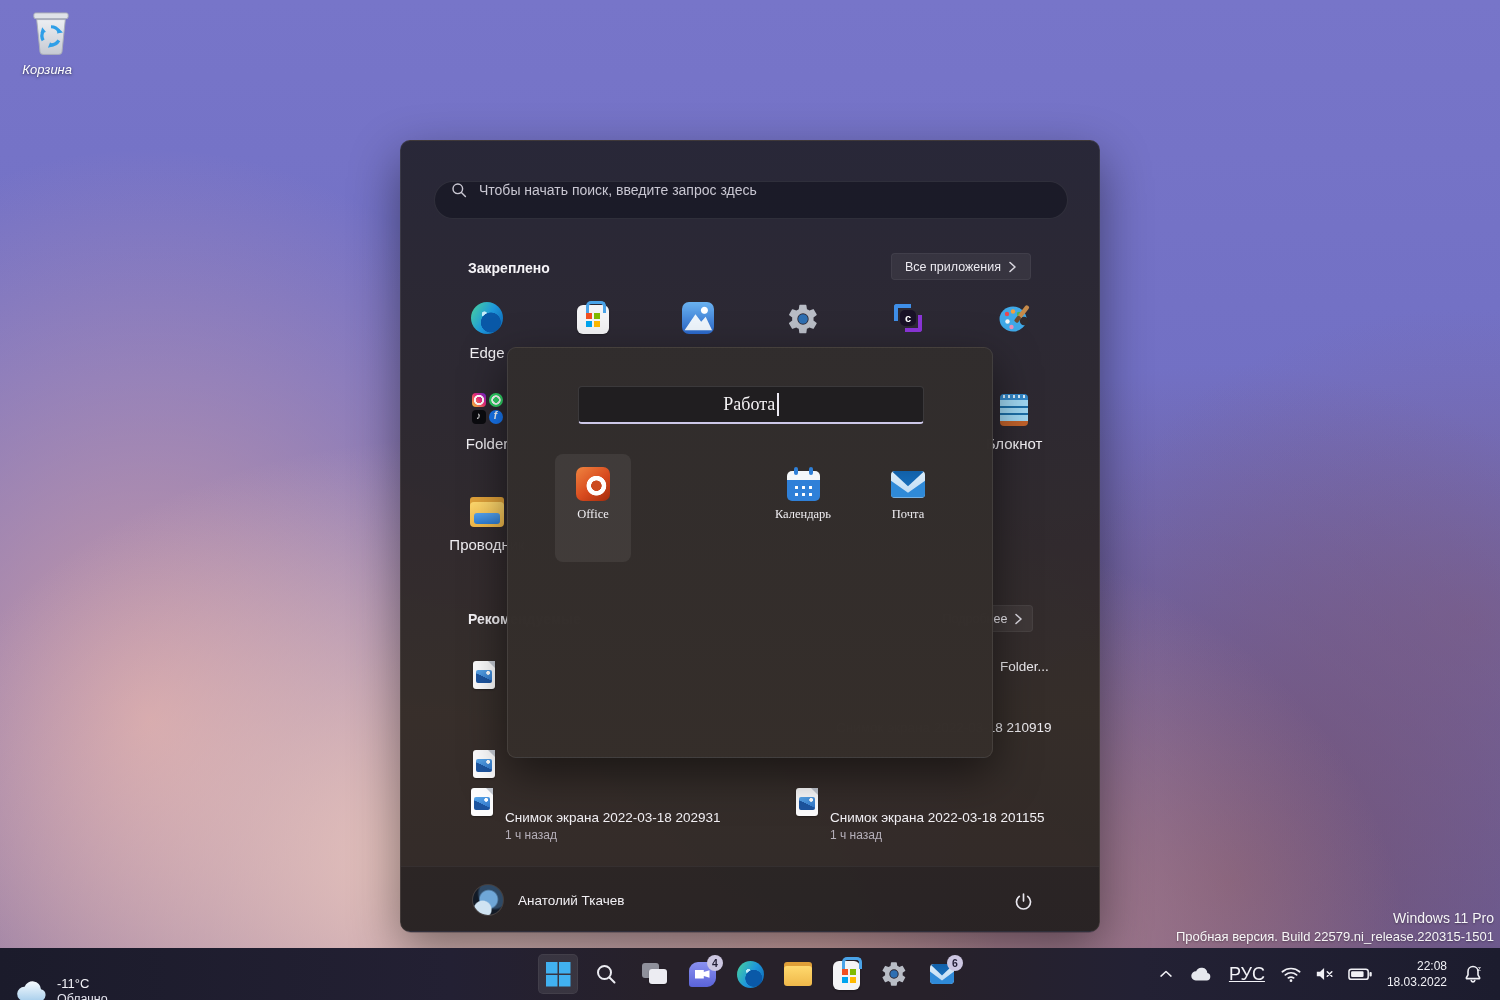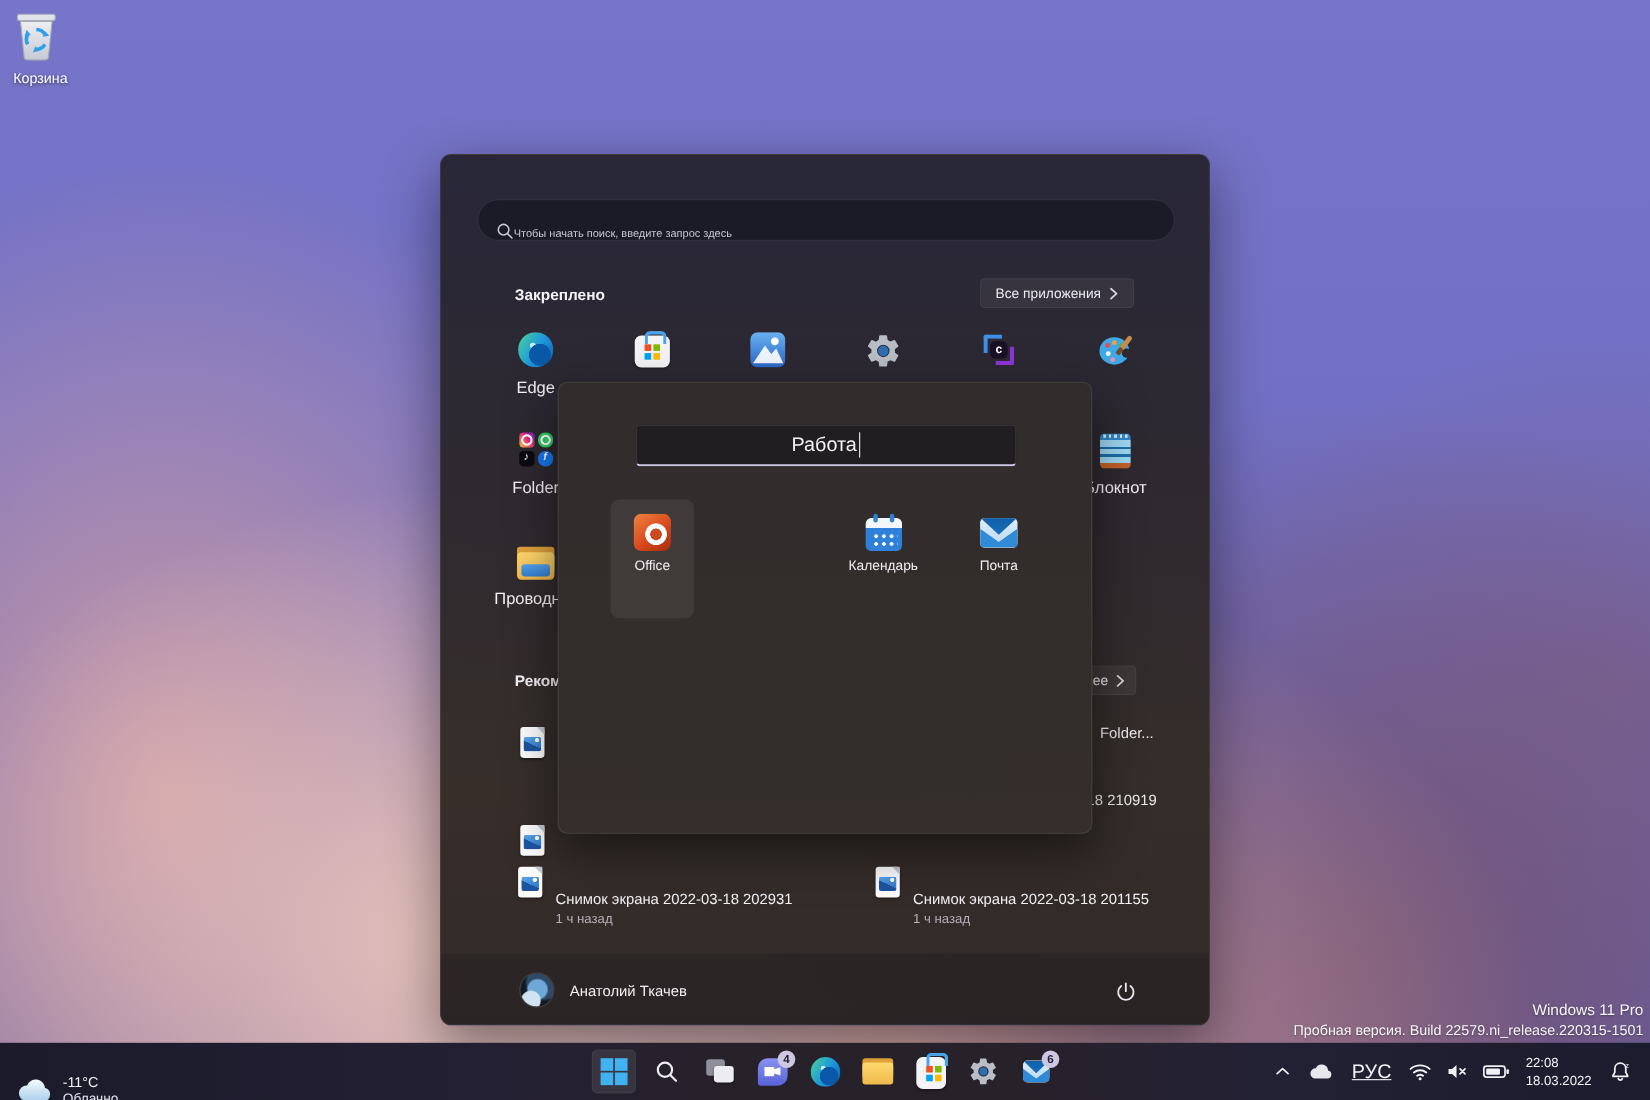--- a/index.html
+++ b/index.html
@@ -12,39 +12,39 @@
       radial-gradient(760px 880px at 10% 72%, rgba(216,163,165,.9), rgba(216,163,165,0) 65%),
       radial-gradient(1000px 780px at 54% 97%, rgba(206,154,153,.92), rgba(206,154,153,0) 60%),
       radial-gradient(880px 860px at 82% 88%, rgba(118,82,108,.85), rgba(118,82,108,0) 60%),
       radial-gradient(660px 520px at 98% 62%, rgba(128,94,128,.55), rgba(128,94,128,0) 60%),
       linear-gradient(180deg,#7775c9 0%,#7270c4 38%,#6b67b6 68%,#655c9e 100%);
     color:#fff;
   }
   .abs { position:absolute; }
 
   
-  .deskicon { left:12px; top:8px; width:60px; text-align:left; cursor:default; }
+  .deskicon { left:12px; top:8px; width:60px; text-align:right; cursor:default;font-style:italic; }
   .deskicon .lbl { font-size:13px; margin-top:2px; text-shadow:0 1px 3px rgba(0,0,0,.6); }
 
   
   .watermark { right:6px; top:908px; text-align:right; color:rgba(255,255,255,.95);
                text-shadow:0 1px 2px rgba(0,0,0,.35); line-height:1.45; }
   .watermark .l1 { font-size:14px; }
   .watermark .l2 { font-size:13px; }
 
   
   .startmenu { left:400px; top:140px; width:700px; height:792px; border-radius:10px;
     background:linear-gradient(180deg, rgba(39,38,54,.985) 0%, rgba(45,40,46,.985) 38%, rgba(52,44,40,.985) 72%, rgba(47,40,38,.985) 100%);
     border:1px solid rgba(255,255,255,.08);
     box-shadow:0 18px 50px rgba(0,0,0,.45);
     z-index:10;
   }
   .searchbox { left:33px; top:40px; width:634px; height:38px; border-radius:19px;
     background:rgba(22,22,34,.72); border:1px solid rgba(255,255,255,.09);
-    display:flex; align-items:flex-end; padding:0 16px; color:#c9c7d2; font-size:10px; }
+    display:flex; align-items:flex-start; padding:0 16px; gap:12px; color:#c9c7d2; font-size:14px; }
   .sec-head { font-size:14px; font-weight:700; color:#f5f3f7; }
   .pillbtn { height:27px; border-radius:4px; background:rgba(255,255,255,.06);
     border:1px solid rgba(255,255,255,.05);
     display:flex; align-items:center; gap:7px; padding:0 10px; font-size:12.5px; color:#eceaf0; }
 
   .apptile { width:96px; text-align:center; cursor:default; }
   .apptile .ic { height:40px; display:flex; align-items:flex-start; justify-content:center; }
   .apptile .lbl { font-size:15px; color:#f2f0f4; margin-top:2px; white-space:nowrap; }
 
   
@@ -65,21 +65,21 @@
     box-shadow:0 0 0 1px rgba(255,255,255,.12); }
   .username { font-size:13.5px; margin-left:15px; color:#f2f0f4; }
   .powerbtn { position:absolute; left:602px; top:14px; width:40px; height:40px; border-radius:6px;
     display:flex; align-items:center; justify-content:center; }
 
   
   .folderpopup { left:507px; top:347px; width:486px; height:411px; border-radius:9px;
     background:linear-gradient(180deg, rgba(49,45,45,.995), rgba(53,46,42,.995));
     border:1px solid rgba(255,255,255,.085);
     box-shadow:0 16px 44px rgba(0,0,0,.5);
-    z-index:30; }
+    z-index:30;font-family:Liberation Serif, serif; }
   .nameinput { left:70px; top:38px; width:346px; height:38px; border-radius:4px;
     background:#201e20; border:1px solid rgba(255,255,255,.12); border-bottom:2px solid #cdc8e8;
     display:flex; align-items:center; justify-content:center;
     font-size:18px; color:#f4f2f4; }
   .caret { display:inline-block; width:1.5px; height:23px; background:#eceaf2; margin-left:2px; }
   .ptile { width:76px; text-align:center; }
   .ptile .ic { height:44px; display:flex; align-items:center; justify-content:center; }
   .ptile .lbl { font-size:12.5px; color:#f0eef2; margin-top:1px; white-space:nowrap; }
   .ptile.hl { background:rgba(255,255,255,.07); border-radius:8px; }
 
@@ -92,21 +92,21 @@
   .weather .t2 { font-size:12.5px; color:#e4e4ee; margin-top:1px; }
   .centericons { left:50%; top:6px; transform:translateX(-50%); display:flex; gap:8px; }
   .tbslot { width:40px; height:40px; border-radius:5px; display:flex; align-items:center; justify-content:center; position:relative; }
   .tbslot.active { background:rgba(255,255,255,.09); box-shadow:inset 0 0 0 1px rgba(255,255,255,.05); }
   .badge { position:absolute; top:1px; right:-1px; min-width:16px; height:16px; border-radius:8px;
     background:#cdc7e2; color:#231e36; font-size:10.5px; font-weight:700;
     display:flex; align-items:center; justify-content:center; padding:0 3px; }
   .tray { right:0; top:0; height:52px; display:flex; align-items:center; gap:2px; padding-right:10px; }
   .trayslot { height:40px; display:flex; align-items:center; justify-content:center; padding:0 5px; border-radius:5px; }
   .lang { font-size:18px; color:#f2f2f7; padding:0 8px;text-decoration:underline; }
-  .clock { text-align:left; font-size:12px; color:#f2f2f7; line-height:1.35; padding:0 7px; }
+  .clock { text-align:right; font-size:12px; color:#f2f2f7; line-height:1.35; padding:0 7px; }
 
   
   .ticon { width:32px; height:32px; position:relative; }
 
   
   .i-edge { border-radius:50%;
     background:
       radial-gradient(circle at 62% 64%, #0a59a8 0 34%, rgba(10,89,168,0) 36%),
       radial-gradient(circle at 42% 38%, rgba(214,244,255,.9) 0 9%, rgba(214,244,255,0) 11%),
       linear-gradient(120deg,#4ad49a 0%,#1e98dc 52%,#0c63b0 100%); }

